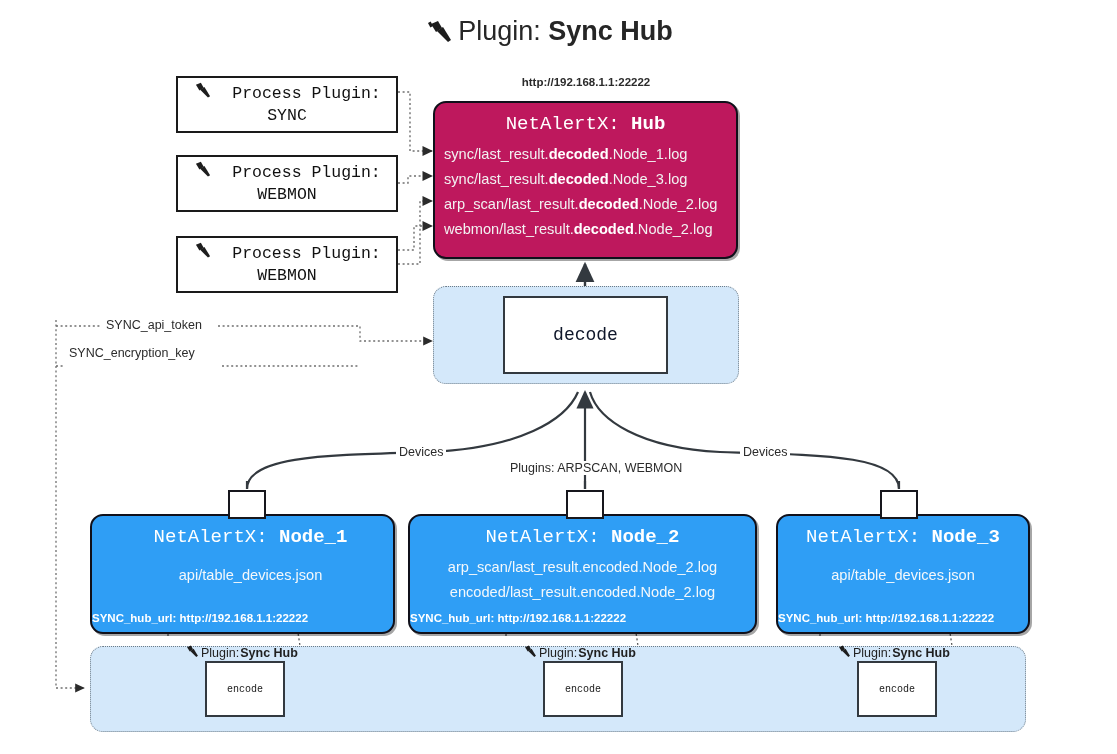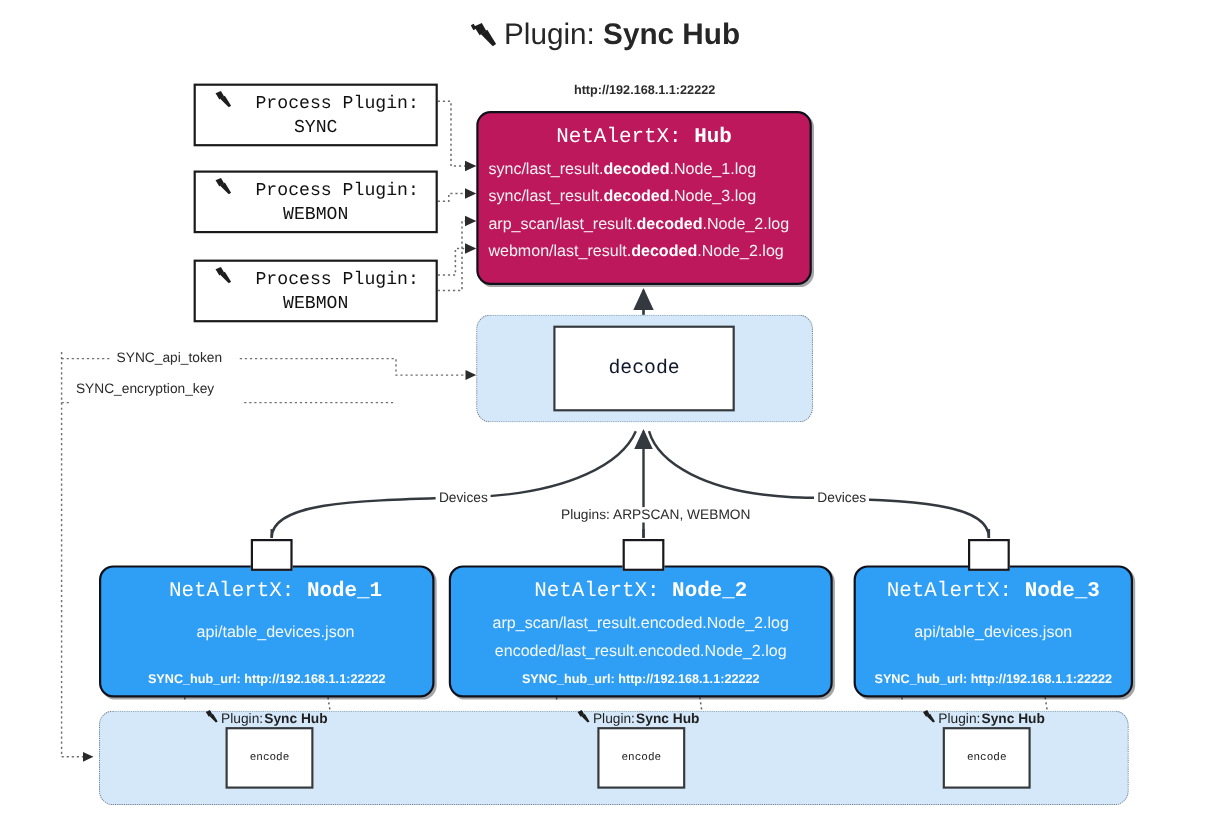--- a/index.html
+++ b/index.html
@@ -90,21 +90,21 @@
   .node-box .n-title{
     text-align:center;font-family:"Liberation Mono",monospace;
     font-size:19px;color:#ffffff;
   }
   .node-box .n-title b{font-weight:700;}
   .node-box .n-line{
     text-align:center;color:#f4f8fb;font-size:14.6px;line-height:25px;
     white-space:nowrap;
   }
   .node-box .n-foot{
-    position:absolute;left:0;bottom:8px;width:100%;text-align:center;
+    position:absolute;left:0;bottom:8px;width:100%;
     font-size:11.5px;font-weight:700;color:#ffffff;white-space:nowrap;
   }
   #node1-box{left:90px;top:514px;width:305px;height:120px;padding-left:16px;}
   #node2-box{left:408px;top:514px;width:349px;height:120px;}
   #node3-box{left:776px;top:514px;width:254px;height:120px;}
   #node1-box .n-line{margin-top:15px;}
   #node3-box .n-line{margin-top:15px;}
   #node2-box .n-lines{margin-top:7px;}
 
   

